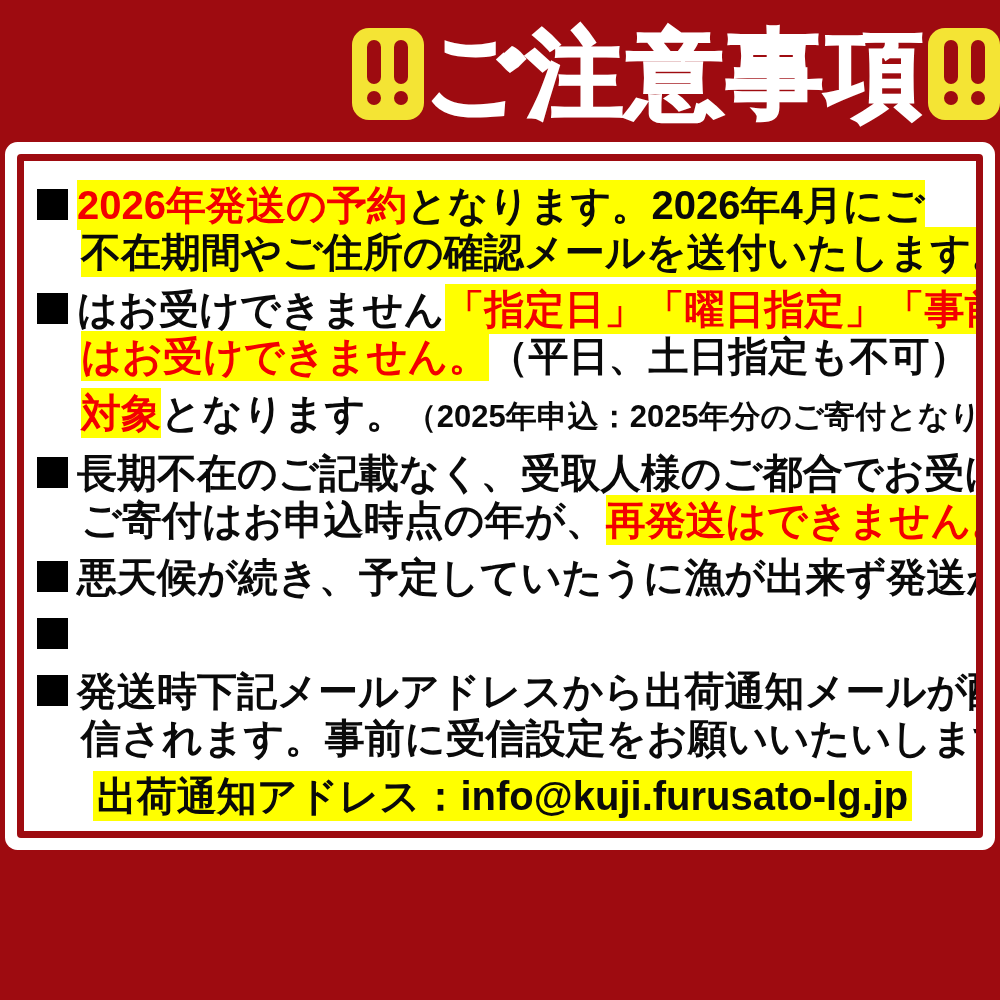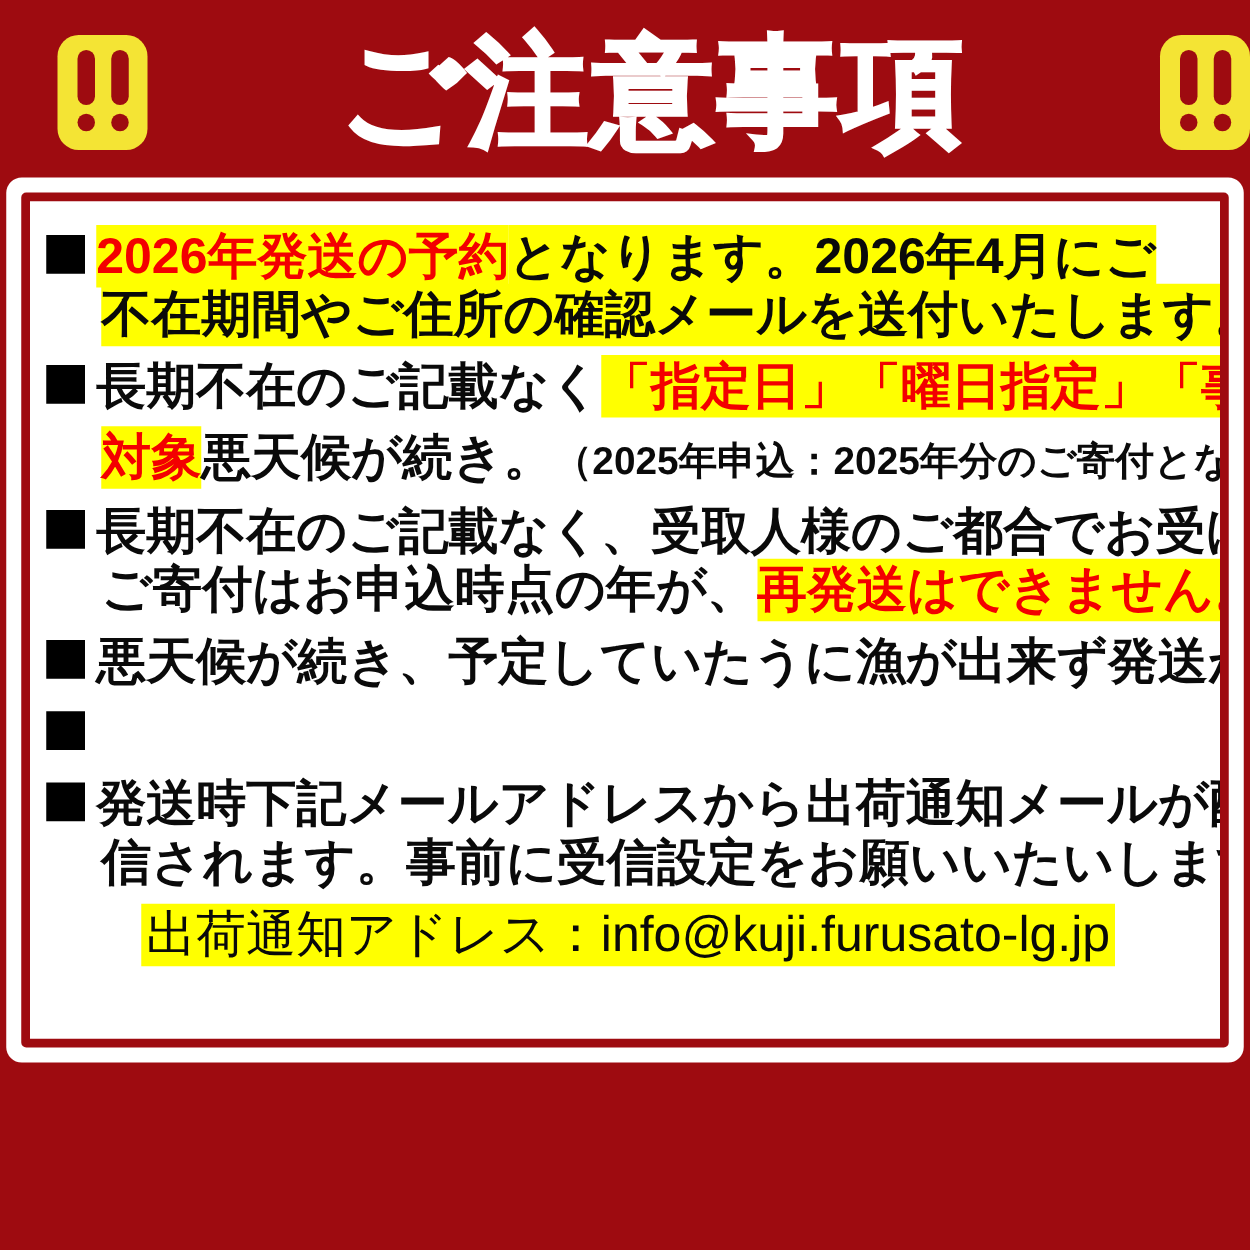--- a/index.html
+++ b/index.html
@@ -12,21 +12,21 @@
   html,body{margin:0;padding:0;}
   body{
     width:1000px;height:1000px;overflow:hidden;
     background:var(--red);
     font-family:"Liberation Sans","DejaVu Sans",sans-serif;
   }
   .page{width:1000px;height:1000px;position:relative;}
 
   
   .header{padding-top:18px;text-align:center;}
-  .title-row{display:flex;align-items:center;justify-content:space-between;gap:1px;height:112px;padding-left:46px;}
+  .title-row{display:flex;align-items:center;justify-content:flex-end;gap:1px;height:112px;padding-left:46px;}
   .page-title{
     margin:0;color:#ffffff;font-size:96px;line-height:1;
     font-weight:900;letter-spacing:4px;
     -webkit-text-stroke:3px #ffffff;
   }
   .badge{
     width:72px;height:92px;background:var(--badge-yellow);
     border-radius:17px;display:inline-flex;flex-direction:column;
     align-items:center;justify-content:flex-start;flex:0 0 auto;
   }
@@ -59,21 +59,21 @@
   .line.cont{padding-left:44px;}
   .sq{
     display:inline-block;width:31px;height:31px;background:#000;
     margin-right:9px;vertical-align:-1px;
   }
   .seg{display:inline;}
   .seg.b{color:var(--ink);}
   .seg.bh{color:var(--ink);background:var(--yellow);padding:3px 0;}
   .seg.rh{color:var(--alert);background:var(--yellow);padding:3px 0;}
   .seg.bs{color:var(--ink);font-size:31px;}
-  .email-line{text-align:center;margin-top:2px;font-size:40px;line-height:48px;font-weight:normal;white-space:nowrap;}
+  .email-line{text-align:center;margin-top:2px;font-size:40px;line-height:48px;font-weight:bold;white-space:nowrap;}
   .email-line .seg{background:var(--yellow);color:var(--ink);padding:3px 4px;}
 </style>
 </head>
 <body>
 
 <div class="page">
 
   <div class="header">
     <div class="title-row">
       <span class="badge">
@@ -100,24 +100,25 @@
     </div>
   </div>
 
   <div class="box">
     <div>
         <div class="bullet">
           <div class="line"><span class="sq"></span><span class="seg rh">2026年発送の予約</span><span class="seg bh">となります。2026年4月にご</span></div>
           <div class="line cont"><span class="seg bh">不在期間やご住所の確認メールを送付いたします。</span></div>
         </div>
         <div class="bullet">
-          <div class="line"><span class="sq"></span><span class="seg b">長期不在のご記載なく</span><span class="seg rh">「指定日」「曜日指定」「事前連絡」</span></div>
+          <div class="line"><span class="sq"></span><span class="seg b">はお受けできません</span><span class="seg rh">「指定日」「曜日指定」「事前連絡」</span></div>
+          <div class="line cont"><span class="seg rh">はお受けできません。</span><span class="seg b">（平日、土日指定も不可）</span></div>
         </div>
         <div class="bullet">
-          <div class="line cont"><span class="seg rh">対象</span><span class="seg b">悪天候が続き。</span><span class="seg bs">（2025年申込：2025年分のご寄付となります。）</span></div>
+          <div class="line cont"><span class="seg rh">対象</span><span class="seg b">となります。</span><span class="seg bs">（2025年申込：2025年分のご寄付となります。）</span></div>
         </div>
         <div class="bullet">
           <div class="line"><span class="sq"></span><span class="seg b">長期不在のご記載なく、受取人様のご都合でお受け</span></div>
           <div class="line cont"><span class="seg b">ご寄付はお申込時点の年が、</span><span class="seg rh">再発送はできません。</span></div>
         </div>
         <div class="bullet">
           <div class="line"><span class="sq"></span><span class="seg b">悪天候が続き、予定していたうに漁が出来ず発送が</span></div>
         </div>
         <div class="bullet">
           <div class="line"><span class="sq"></span></div>

